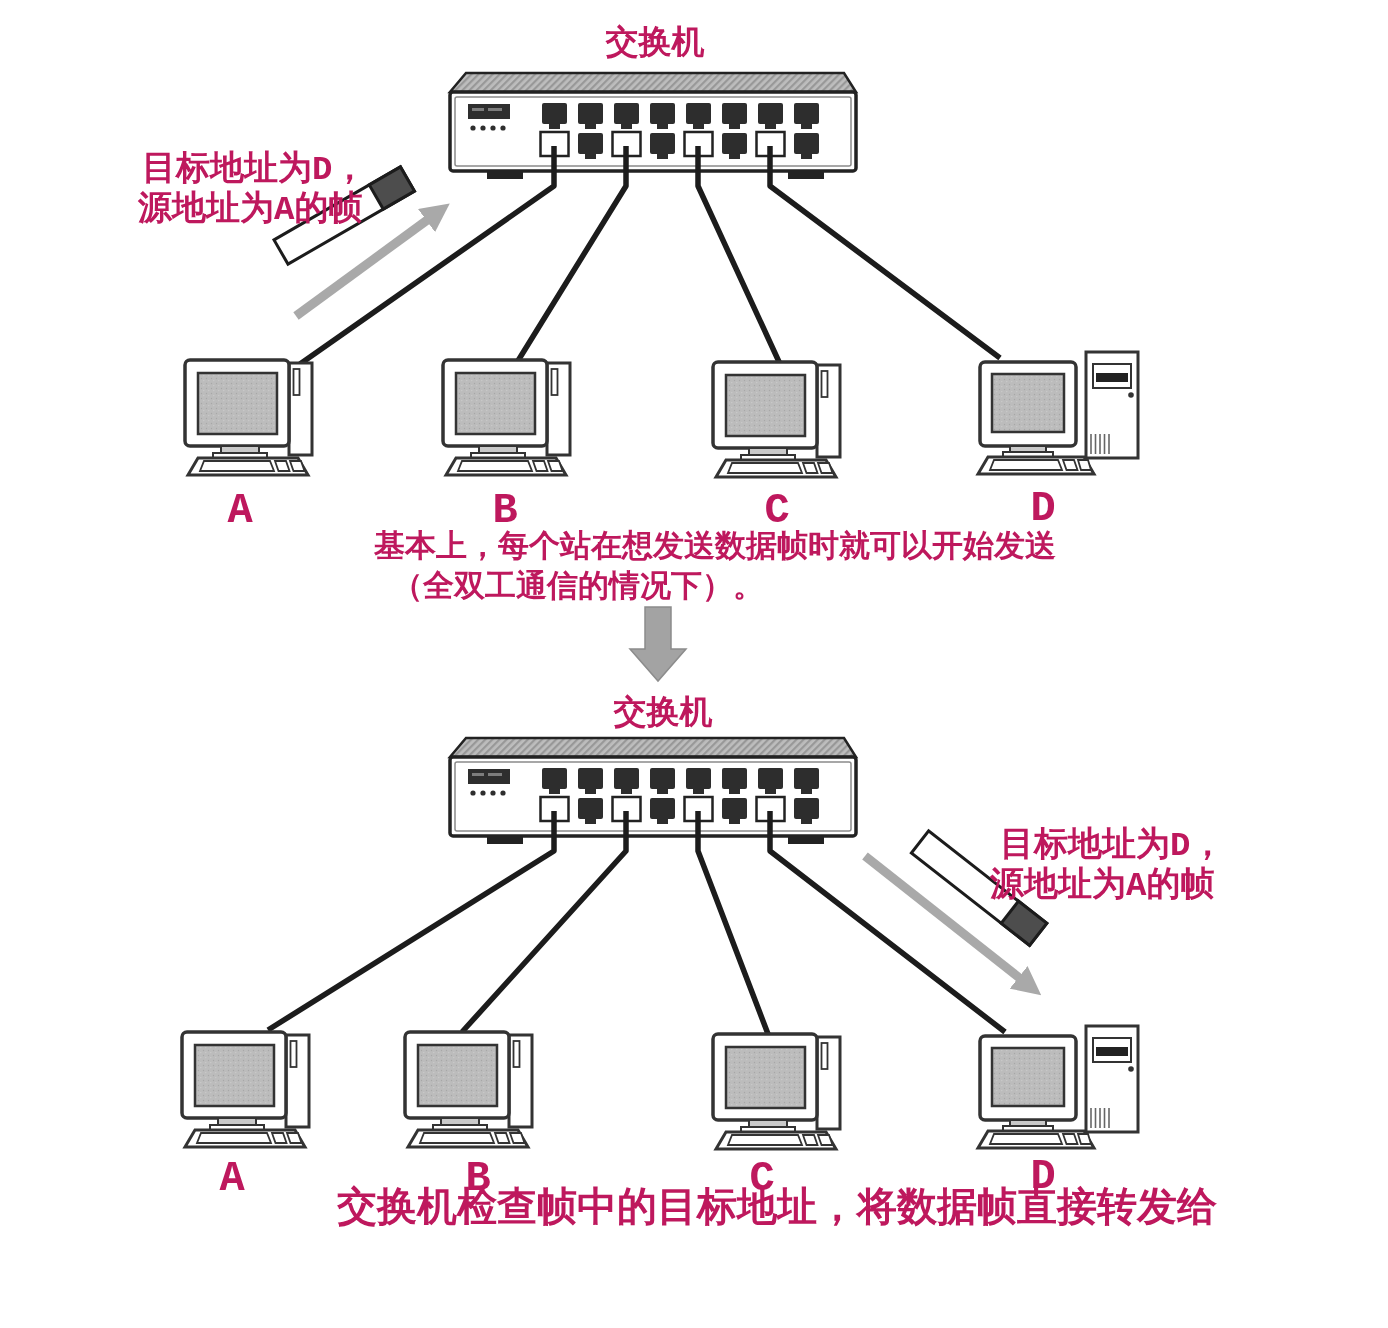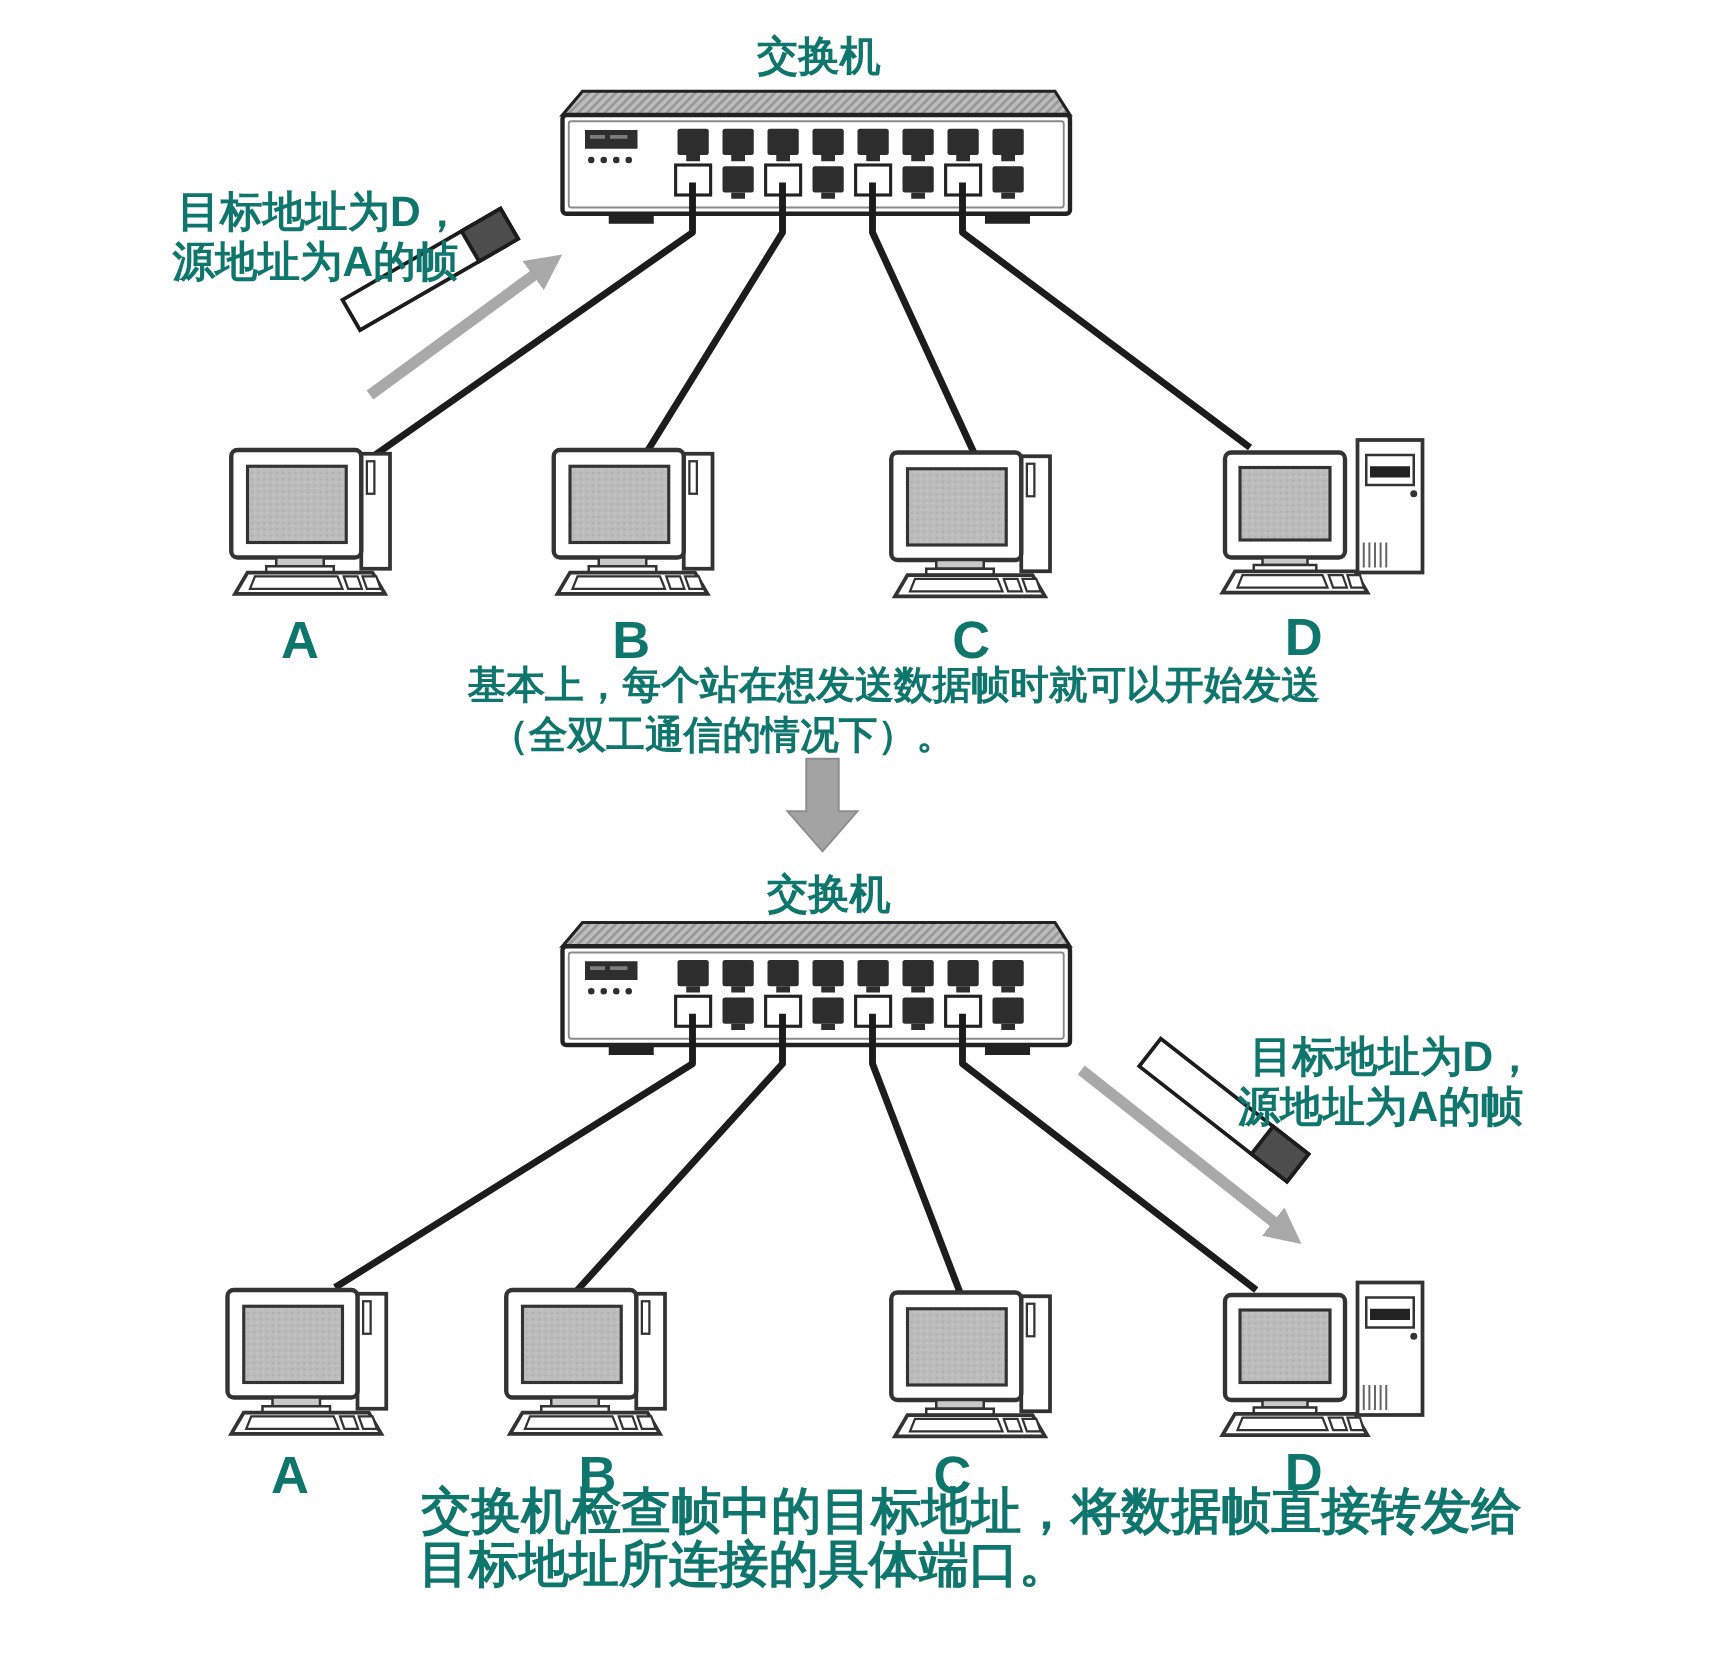--- a/index.html
+++ b/index.html
@@ -1,18 +1,18 @@
 <!DOCTYPE html>
 <html><head>
 <meta charset="utf-8">
 <style>
   html,body{margin:0;padding:0;background:#ffffff;}
   #stage{
     position:relative;width:1251px;height:1328px;background:#ffffff;overflow:hidden;
-    font-family:Liberation Sans, sans-serif;color:#0f766e;
+    font-family:Liberation Mono, monospace;color:#be185d;
   }
   #art{position:absolute;left:0;top:0;}
   .txt{position:absolute;white-space:nowrap;font-weight:700;line-height:1.18;}
   .sw-label{font-size:33px;transform:translateX(-50%);}
   .ann{font-size:34px;margin-top:28px;}
   .cap1{font-size:31px;}
   .cap2{font-size:40px;}
   .st{font-size:42px;transform:translateX(-50%);font-weight:700;}
   
   #sw-label-top{left:655px;top:26px;}
@@ -183,15 +183,14 @@
   <div id="st-d-top" class="txt st">D</div>
 
   <div id="st-a-bot" class="txt st">A</div>
   <div id="st-b-bot" class="txt st">B</div>
   <div id="st-c-bot" class="txt st">C</div>
   <div id="st-d-bot" class="txt st">D</div>
 
   <div id="cap-mid-2" class="txt cap1">（全双工通信的情况下）。</div>
   <div id="cap-mid-1" class="txt cap1">基本上，每个站在想发送数据帧时就可以开始发送</div>
   <div id="cap-bot-1" class="txt cap2">交换机检查帧中的目标地址，将数据帧直接转发给</div>
-  <div id="cap-bot-2" class="txt cap2">目标地址所连接的具体端口。</div>
 
 </div>
 
 </body></html>

